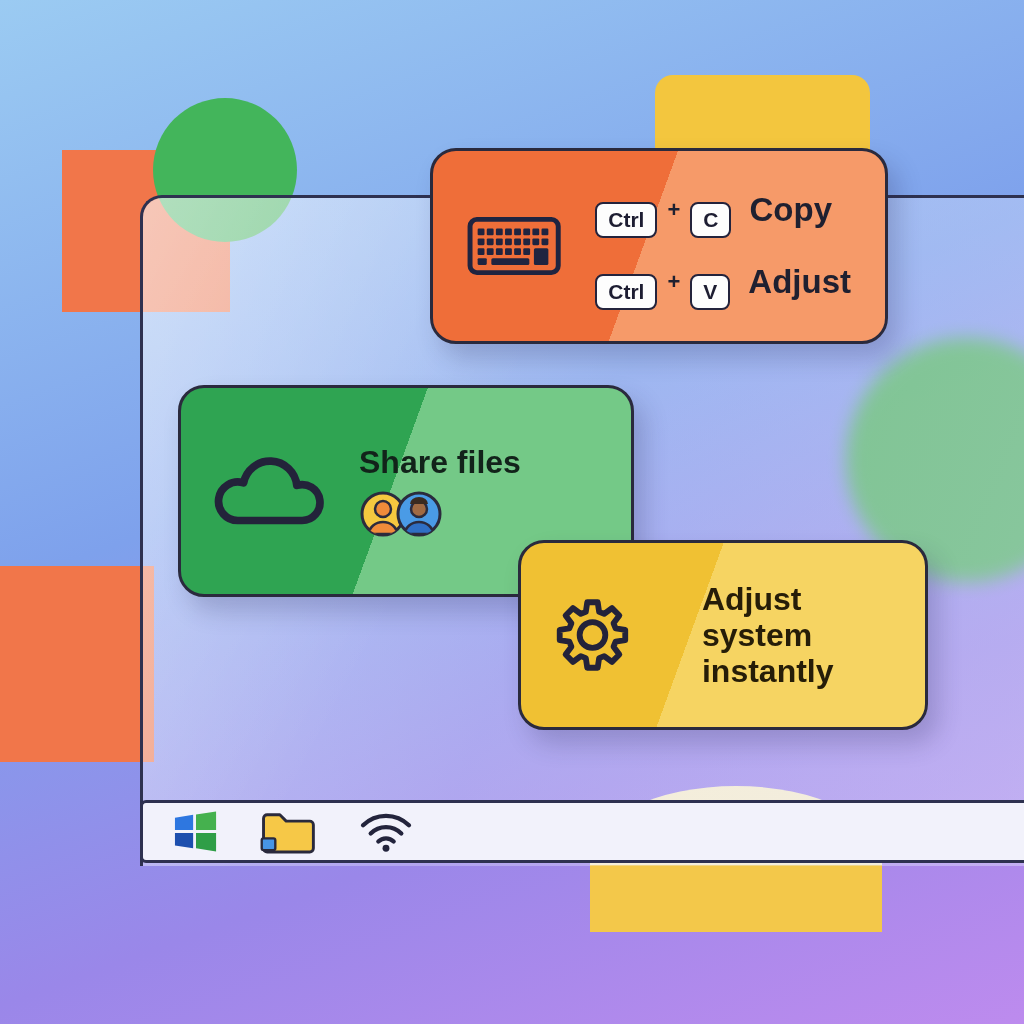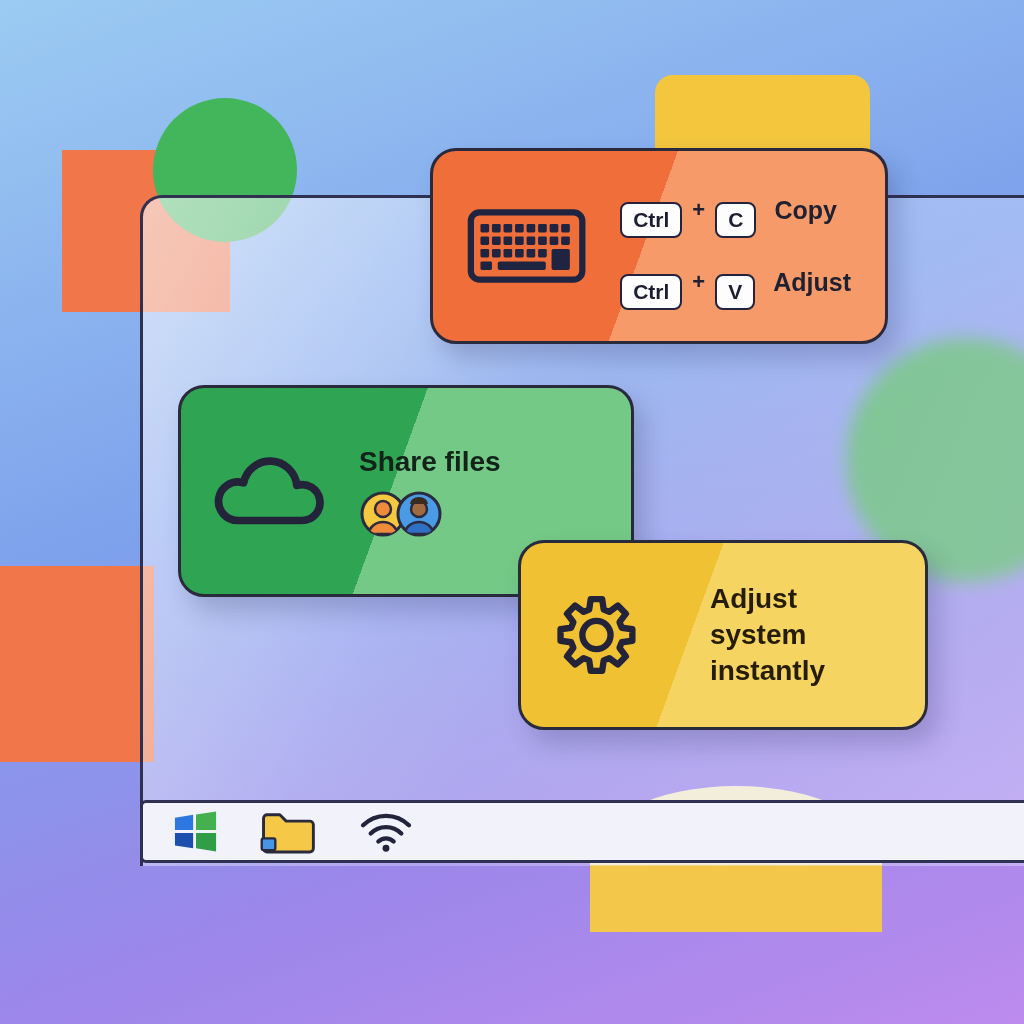--- a/index.html
+++ b/index.html
@@ -24,22 +24,22 @@
     background:linear-gradient(110deg,#ef6e39 47%,#f69a69 47%);}
   .card-green{left:178px;top:385px;width:456px;height:212px;padding:0 30px;gap:30px;
     background:linear-gradient(110deg,#2fa452 47%,#74c987 47%);}
   .card-yellow{left:518px;top:540px;width:410px;height:190px;padding:0 30px;gap:28px;
     background:linear-gradient(110deg,#f0c133 43%,#f6d462 43%);}
   .shortcut-rows{display:flex;flex-direction:column;gap:16px;}
   .shortcut-row{display:flex;align-items:center;gap:10px;}
   .keycap{display:inline-flex;align-items:center;justify-content:center;background:#fdfdfd;
     border:2.5px solid #23233c;border-radius:8px;padding:4px 11px;font-size:21px;font-weight:600;color:#1d1d32;min-width:14px;margin-top:20px;}
   .plus{font-size:22px;font-weight:600;color:#1f2030;}
-  .action{font-size:25px;font-weight:600;color:#1f2030;margin-left:8px;}
-  .card-title{font-size:28px;line-height:36px;font-weight:700;}
+  .action{font-size:33px;font-weight:600;color:#1f2030;margin-left:8px;}
+  .card-title{font-size:32px;line-height:36px;font-weight:700;}
   .card-green .card-title{color:#12231a;}
   .card-yellow .card-title{color:#261d08;margin-left:40px;}
   .title-line{display:block;}
   .green-body{display:flex;flex-direction:column;align-items:flex-start;}
   .avatars{display:flex;margin-top:10px;}
   .avatar{width:48px;height:48px;}
   .avatar + .avatar{margin-left:-12px;}
   .taskbar{position:absolute;left:140px;top:800px;width:884px;height:63px;box-sizing:border-box;
     background:#f2f2fb;border:3px solid #2e3150;border-right:none;border-radius:6px 0 0 6px;
     display:flex;align-items:center;gap:40px;padding-left:30px;}

